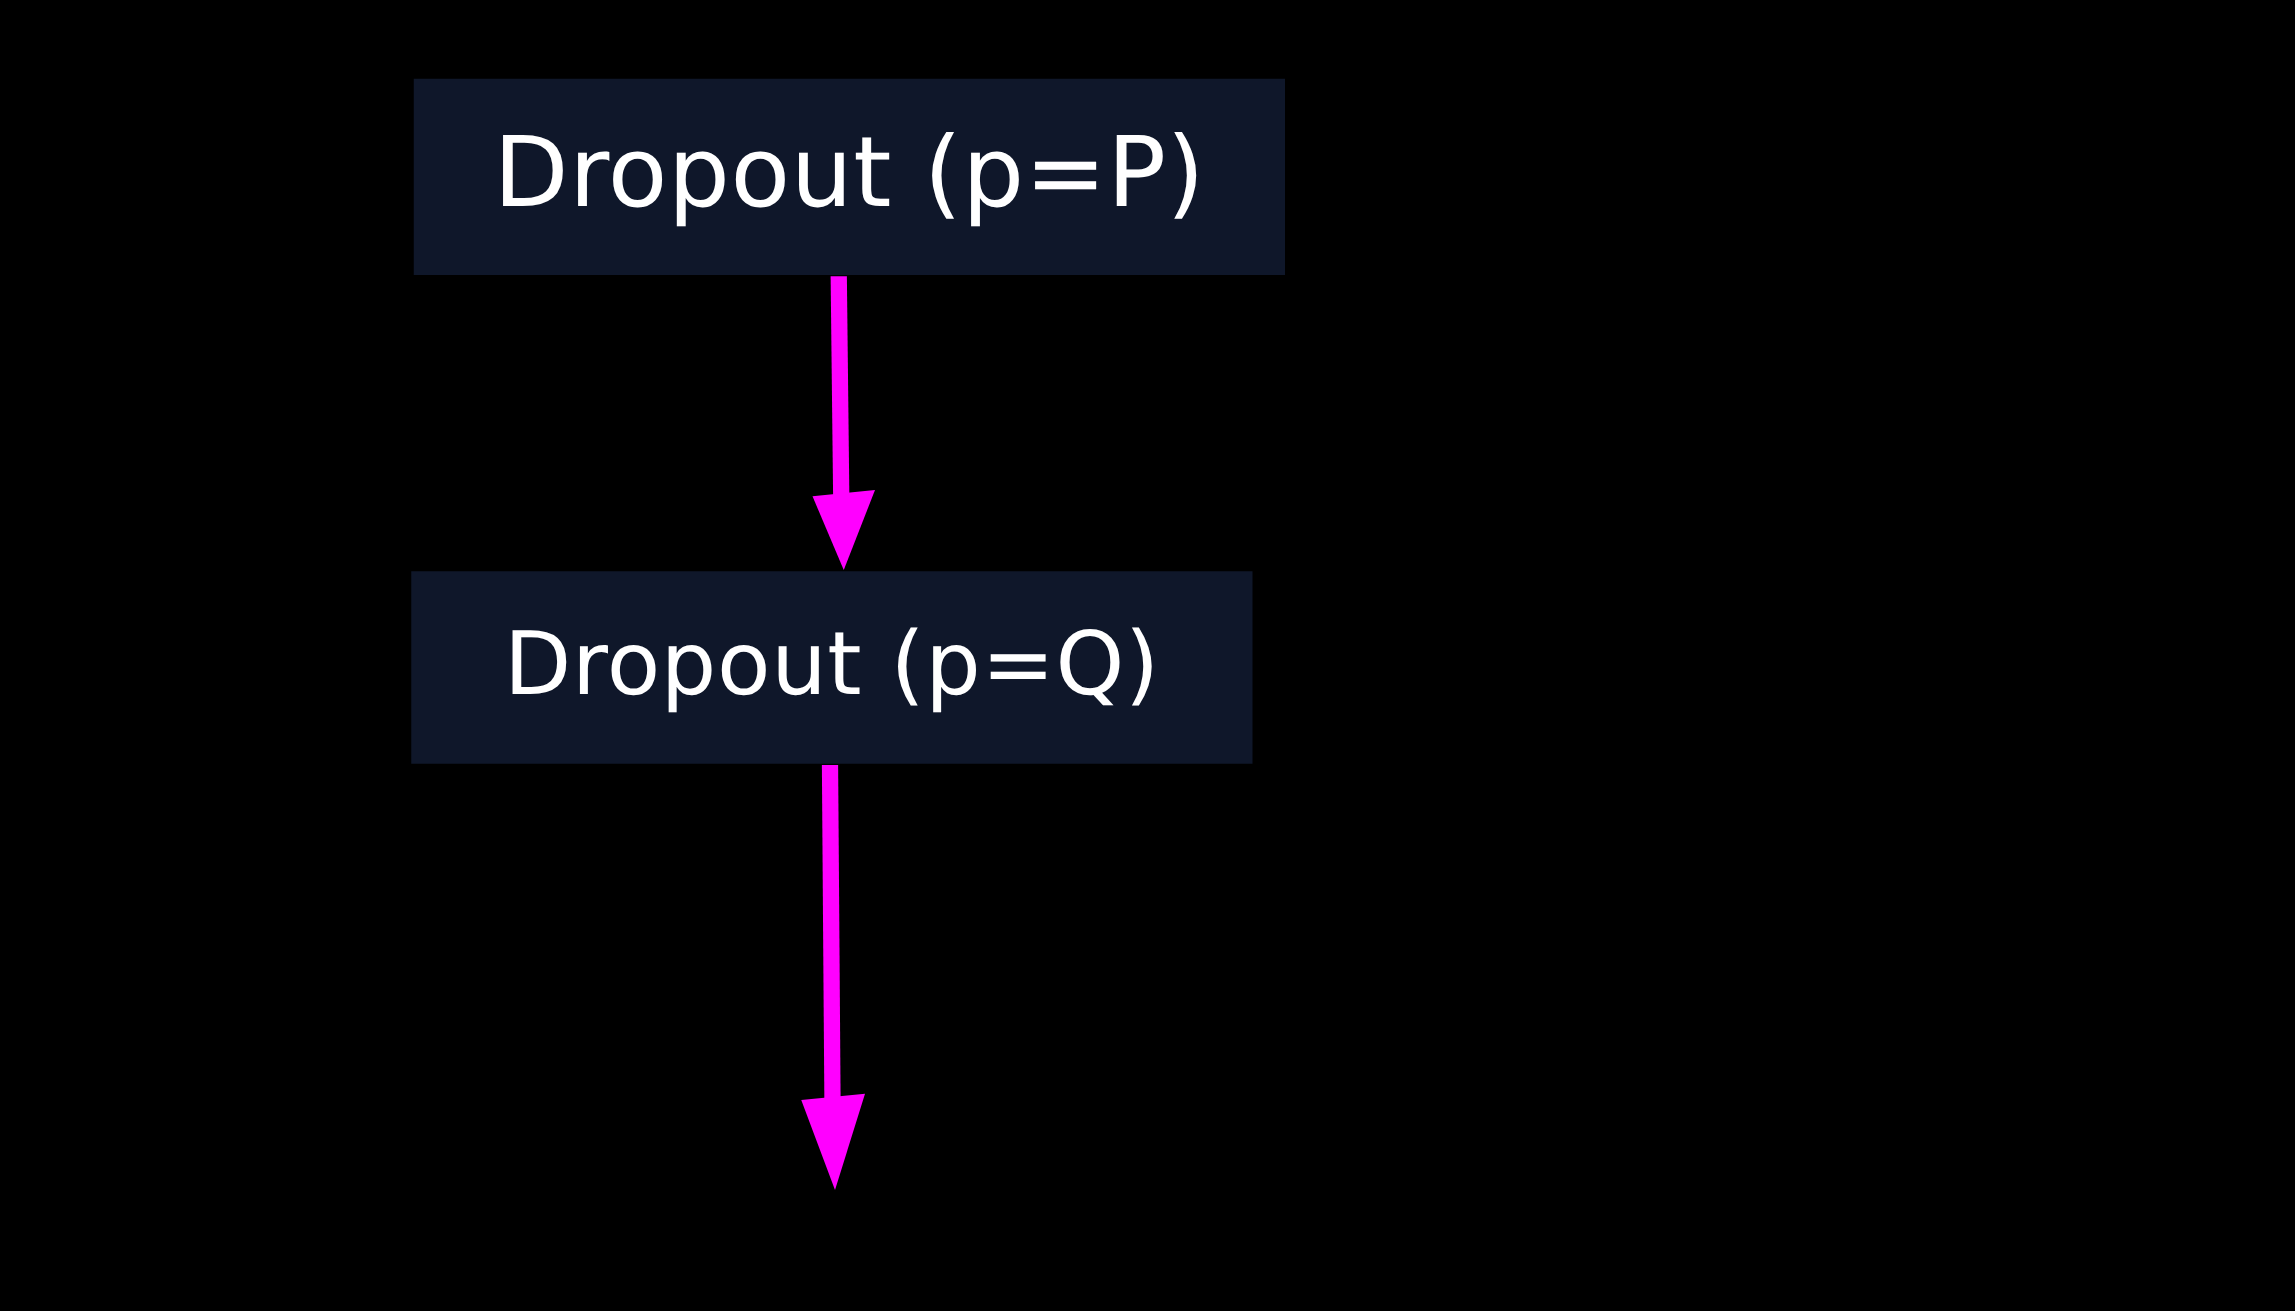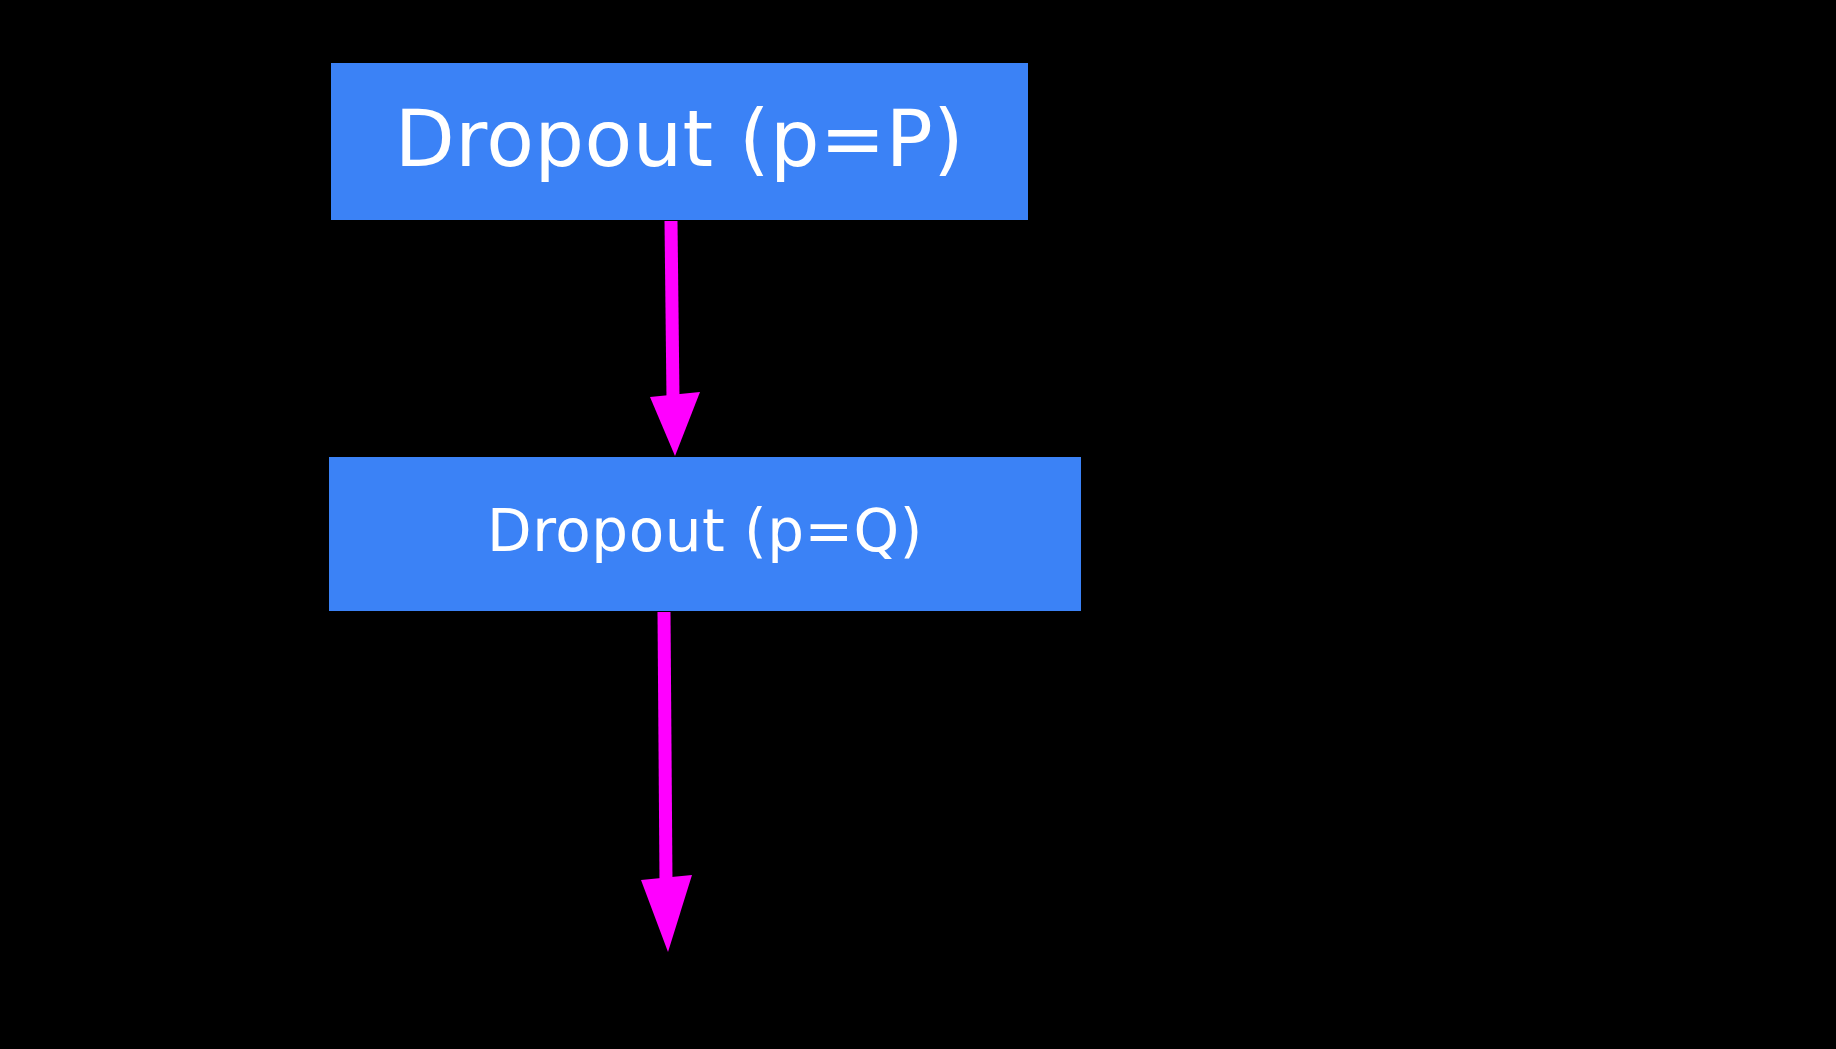--- a/index.html
+++ b/index.html
@@ -18,21 +18,21 @@
     position: relative;
     width: 1836px;
     height: 1049px;
     background: #000000;
   }
   .node {
     position: absolute;
     display: flex;
     align-items: center;
     justify-content: center;
-    background: #3b82f6;
+    background: #0f172a;
     color: #ffffff;
     font-family: "DejaVu Sans", sans-serif;
     font-weight: 400;
     letter-spacing: 0.5px;
     white-space: nowrap;
     box-sizing: border-box;
     -webkit-font-smoothing: antialiased;
   }
   .node-label {
     display: block;
@@ -42,23 +42,23 @@
   #node-dropout-p {
     left: 331px;
     top: 63px;
     width: 697px;
     height: 157px;
     font-size: 78px;
   }
   #node-dropout-q {
     left: 329px;
     top: 457px;
-    width: 752px;
+    width: 673px;
     height: 154px;
-    font-size: 58px;
+    font-size: 70px;
   }
   .edge-svg {
     position: absolute;
     left: 0;
     top: 0;
     width: 1836px;
     height: 1049px;
     pointer-events: none;
     overflow: visible;
   }

